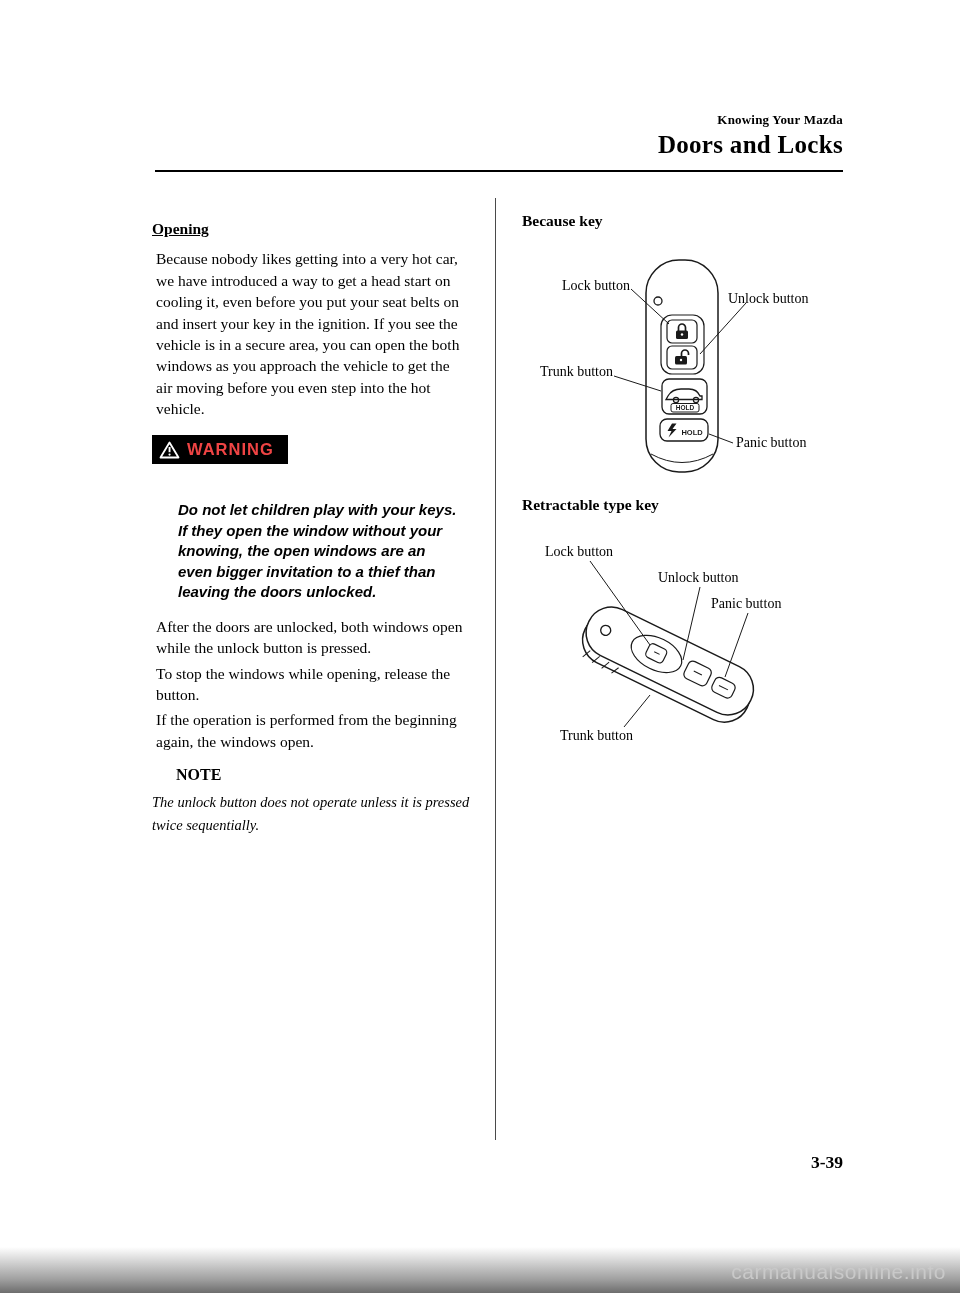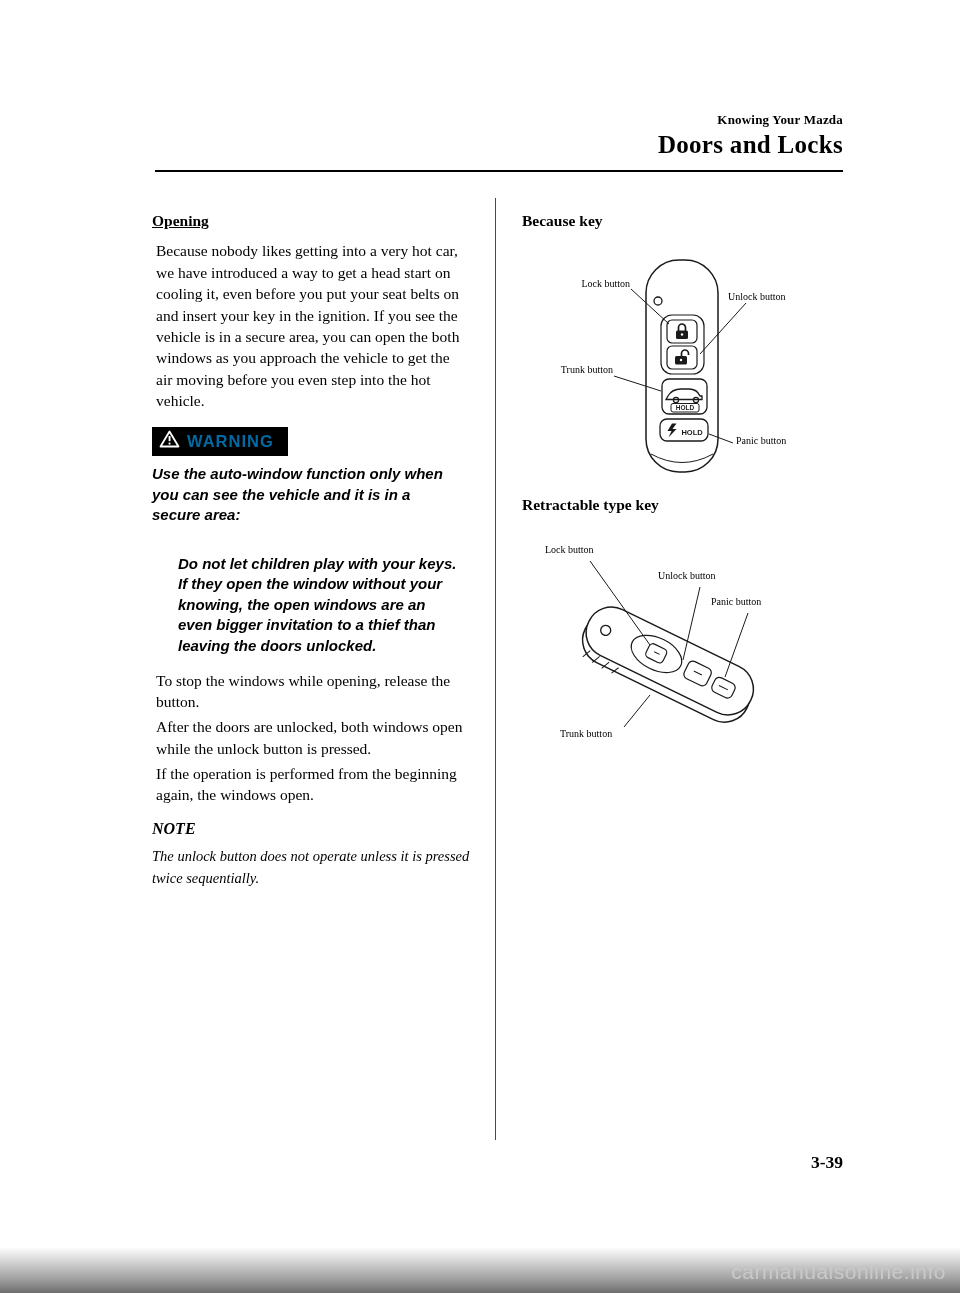--- a/index.html
+++ b/index.html
@@ -9,49 +9,49 @@
     background:#ffffff; color:#000;
     font-family:"Liberation Serif", serif; overflow:hidden;
   }
   
   .header-block { position:absolute; top:112px; right:117px; text-align:right; }
   .header-section-label { font-size:13px; font-weight:bold; letter-spacing:0.2px; }
   .header-title { font-size:25px; font-weight:bold; margin-top:3px; letter-spacing:0.3px; }
   .header-rule { position:absolute; left:155px; right:117px; top:170px; border-top:2px solid #000; }
 
   
-  .col-left { position:absolute; left:152px; top:210px; width:320px; font-size:15.5px; line-height:1.38; }
+  .col-left { position:absolute; left:152px; top:218px; width:320px; font-size:15.5px; line-height:1.38; }
   .col-divider { position:absolute; left:495px; top:198px; width:1px; height:942px; background:#4a4a4a; }
 
   .opening-heading { font-weight:bold; text-decoration:underline; margin-bottom:9px; font-size:15.5px; }
   .para { margin:4px; }
   .para-gap { margin-bottom:12px; }
 
   
   .warning-box {
-    display:inline-flex; gap:7px;
-    background:#000; color:#0369a1; padding:3px 14px 3px 7px; margin:4px 0 8px 0;
+    display:inline-flex; align-items:center; gap:7px;
+    background:#000; color:#ef4444; padding:3px 14px 3px 7px; margin:4px 0 8px 0;
     font-family:"Liberation Sans", sans-serif; font-weight:bold; font-size:16.5px; letter-spacing:1px;
   }
   .warn-text { font-family:"Liberation Sans", sans-serif; font-weight:bold; font-style:italic;
     font-size:15px; line-height:1.37; width:304px; }
   .warn-lead { margin-bottom:9px; }
   .warn-indent { margin-left:26px; width:282px; margin-bottom:13px;margin-top:28px; }
 
-  .note-heading { font-weight:bold; font-style:italic; font-size:16px; margin-top:12px; margin-bottom:5px; }
+  .note-heading { font-weight:bold; font-size:16px; margin-top:12px; margin-bottom:5px;margin-left:24px; }
   .note-text { font-style:italic; font-size:14.5px; line-height:1.55; }
 
   
   .right-heading { position:absolute; font-weight:bold; font-size:15.5px; }
   .adv-heading { left:522px; top:212px; }
   .ret-heading { left:522px; top:496px; }
 
   .diagram { position:absolute; }
   .diagram svg { position:absolute; left:0; top:0; }
-  .diag-label { position:absolute; font-size:10px; white-space:nowrap; }
+  .diag-label { position:absolute; font-size:14px; white-space:nowrap; }
 
   .adv-diagram { left:500px; top:238px; width:360px; height:268px; }
   .ret-diagram { left:500px; top:535px; width:360px; height:235px; }
 
   .lbl-right { text-align:right; }
 
   
   .page-number { position:absolute; top:1152px; right:117px; font-weight:bold; font-size:17.5px; }
   .watermark-band {
     position:absolute; left:0; right:0; bottom:0; height:46px;
@@ -80,25 +80,24 @@
 
     <div class="warning-box">
       <svg width="21" height="18" viewBox="0 0 21 18">
         <path d="M10.5 1.5 L19.5 16.5 L1.5 16.5 Z" fill="none" stroke="#ffffff" stroke-width="1.8" stroke-linejoin="round"></path>
         <rect x="9.6" y="6" width="1.9" height="5.2" fill="#ffffff"></rect>
         <circle cx="10.55" cy="13.6" r="1.1" fill="#ffffff"></circle>
       </svg>
       <span>WARNING</span>
     </div>
 
-    <div class="warn-text warn-lead">Use the auto-window function only when you can see the vehicle and it is in a secure area:</div>
     <div class="warn-text warn-indent">Do not let children play with your keys. If they open the window without your knowing, the open windows are an even bigger invitation to a thief than leaving the doors unlocked.</div>
 
+    <p class="para">After the doors are unlocked, both windows open while the unlock button is pressed.</p>
     <p class="para">To stop the windows while opening, release the button.</p>
-    <p class="para">After the doors are unlocked, both windows open while the unlock button is pressed.</p>
     <p class="para">If the operation is performed from the beginning again, the windows open.</p>
 
     <div class="note-heading">NOTE</div>
     <div class="note-text">The unlock button does not operate unless it is pressed twice sequentially.</div>
   </div>
 
   <div class="col-divider"></div>
 
   <div class="right-heading adv-heading">Because key</div>
   <div class="right-heading ret-heading">Retractable type key</div>

